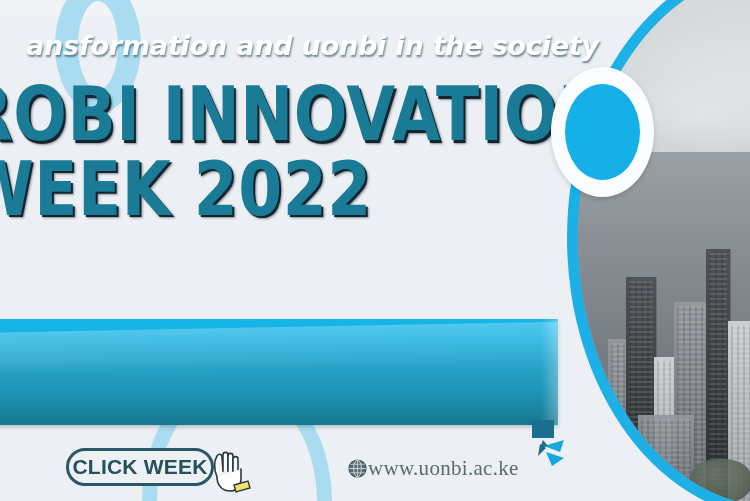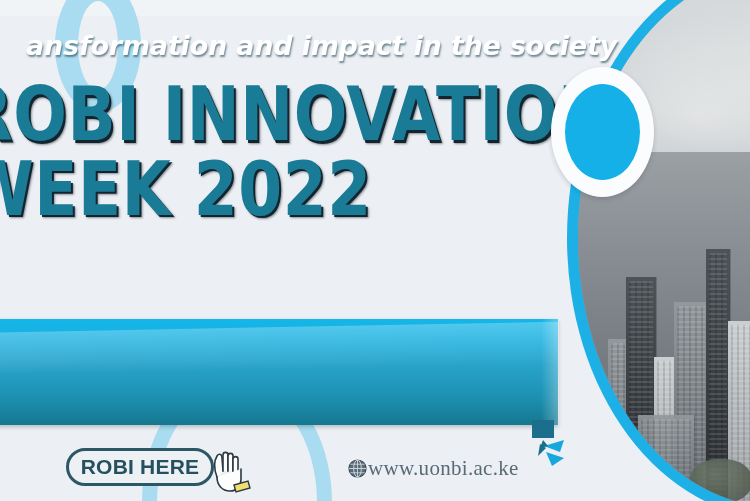--- a/index.html
+++ b/index.html
@@ -314,24 +314,24 @@
   <div class="headline">
     <span class="line1">ROBI INNOVATION</span>
     <span class="line2">WEEK 2022</span>
   </div>
 
   <div class="o-ring">
     <div class="o-fill"></div>
   </div>
 
   <div class="tagline-banner"></div>
-  <div class="tagline-text">ansformation and impact in the society</div>
+  <div class="tagline-text">ansformation and uonbi in the society</div>
 
   <div class="click-btn">
-    <div class="click-btn-label">ROBI HERE</div>
+    <div class="click-btn-label">CLICK WEEK</div>
   </div>
 
   <svg class="hand-icon" viewBox="0 0 44 48">
     <g stroke="#2b3a42" stroke-width="1.6" fill="#fdfdfd" stroke-linejoin="round" stroke-linecap="round">
       <path d="M9 30 C6 22 6 14 9 9 C11 6 14 7 14 11 L15 24"></path>
       <path d="M15 24 L15 8 C15 4.5 20 4.5 20 8 L20 24"></path>
       <path d="M20 24 L20 9 C20 5.5 25 5.5 25 9 L25 25"></path>
       <path d="M25 25 L25 12 C25 8.8 30 8.8 30 12 L30 28"></path>
       <path d="M9 30 C9 38 14 44 22 44 C29 44 33 39 33 32 L33 22"></path>
     </g>

